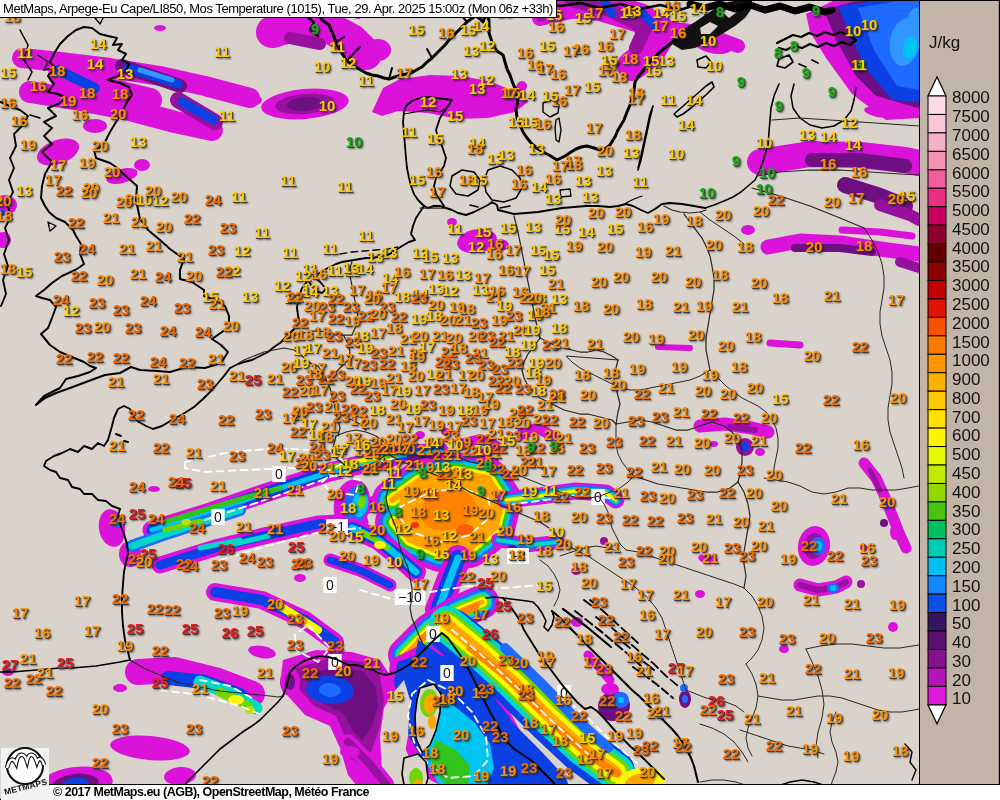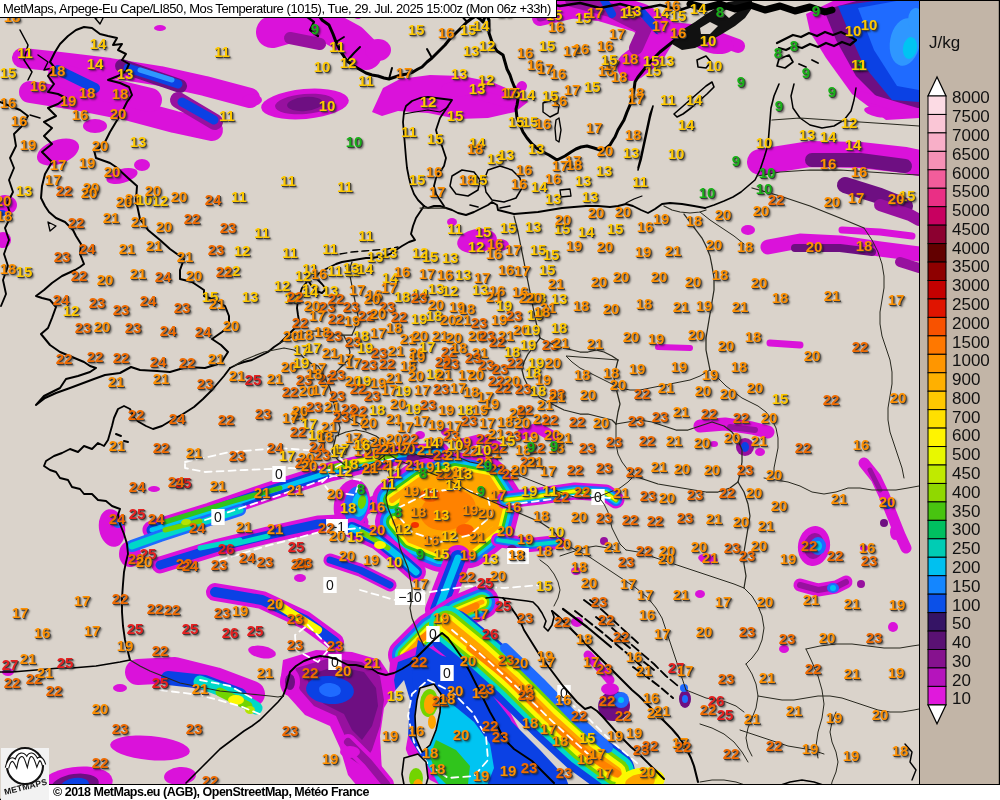--- a/index.html
+++ b/index.html
@@ -1274,13 +1274,13 @@
     <b class="y" style="left:633px;top:10px">13</b>
     <b class="o" style="left:525px;top:52px">16</b>
     <b class="o" style="left:571px;top:50px">17</b>
     <b class="y" style="left:609px;top:59px">15</b>
     <b class="y" style="left:651px;top:60px">15</b>
     <b class="o" style="left:509px;top:92px">17</b>
     <b class="y" style="left:550px;top:95px">15</b>
     <b class="y" style="left:592px;top:86px">15</b>
     <b class="o" style="left:636px;top:98px">17</b>
   </div>
-<div id="tbar">MetMaps, Arpege-Eu Cape/LI850, Mos Temperature (1015), Tue, 29. Jul. 2025 15:00z (Mon 06z +33h)</div>
-<div id="bbar">© 2018 MetMaps.eu (AGB), OpenStreetMap, Météo France</div>
+<div id="tbar">MetMaps, Arpege-Eu Cape/LI850, Mos Temperature (1015), Tue, 29. Apr. 2025 15:00z (Mon 06z +33h)</div>
+<div id="bbar">© 2017 MetMaps.eu (AGB), OpenStreetMap, Météo France</div>
 </body></html>

